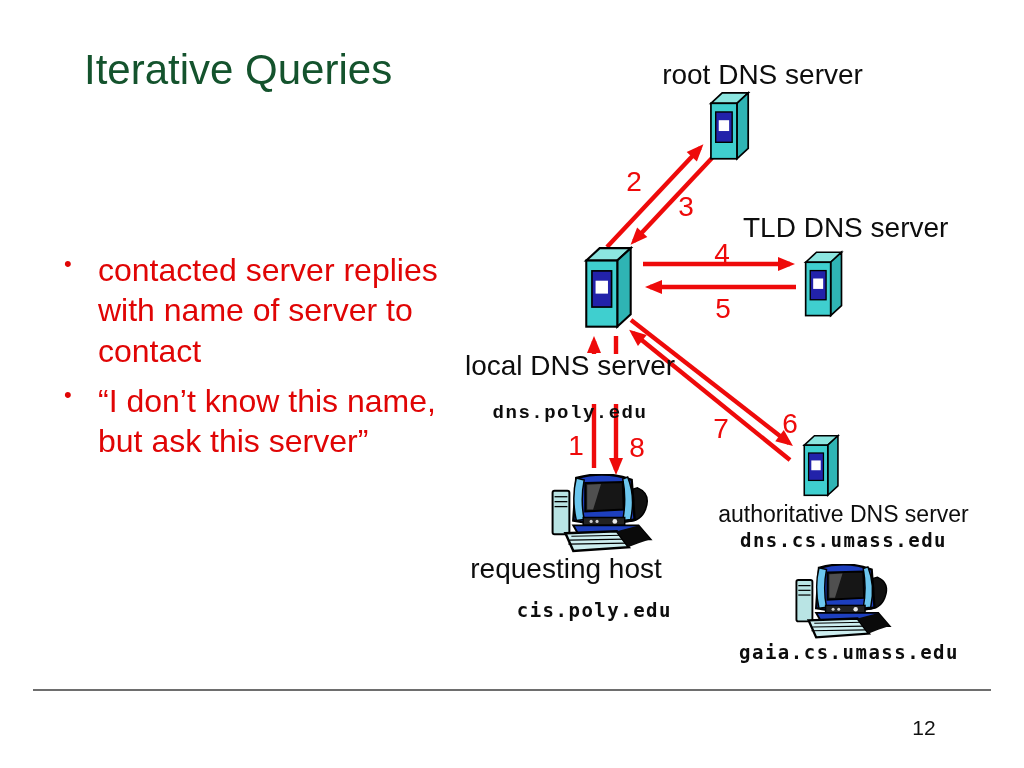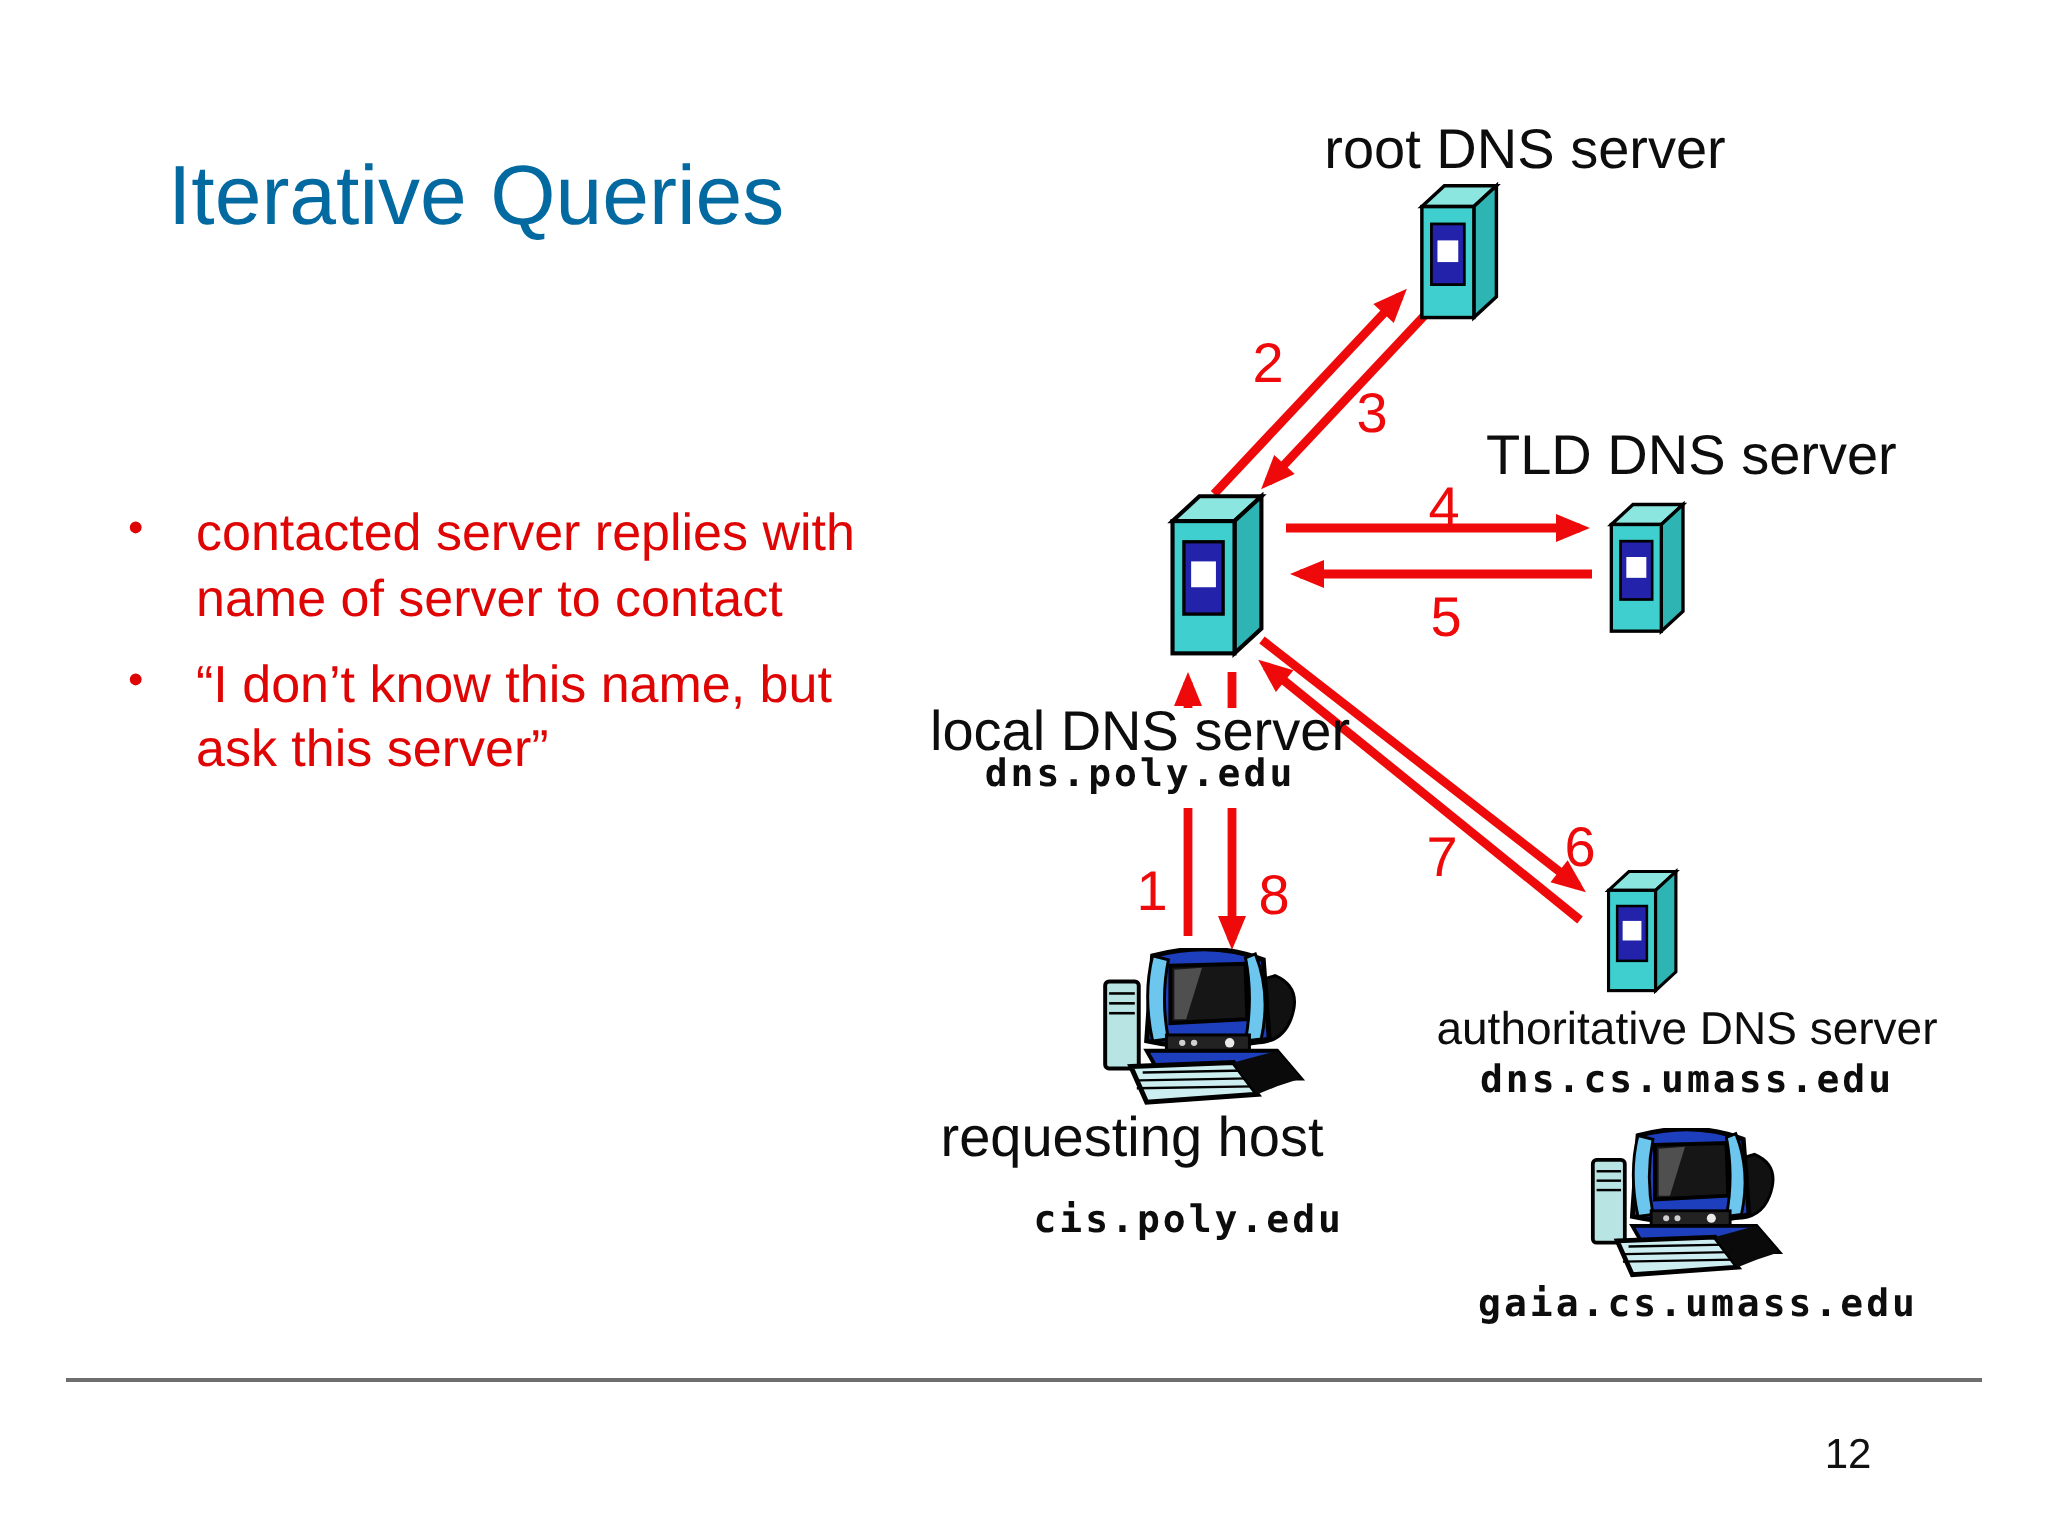--- a/index.html
+++ b/index.html
@@ -2,51 +2,51 @@
 <html><head>
 <meta charset="utf-8">
 <style>
   html,body { margin:0; padding:0; background:#888; }
   .slide {
     position:relative; width:1024px; height:768px; margin:0 auto;
     background:#ffffff; overflow:hidden;
     font-family:"Liberation Sans", sans-serif;
   }
   .page-title {
-    position:absolute; left:84px; top:74px;
-    font-size:42px; color:#0369a1; letter-spacing:0px; white-space:nowrap;
+    position:absolute; left:84px; top:46px;
+    font-size:42px; color:#14532d; letter-spacing:0px; white-space:nowrap;
   }
   
   .notes { position:absolute; left:58px; top:250px; width:380px; color:#e00505; }
   .notes-heading {
     font-size:26px; text-decoration:underline; text-underline-offset:4px;
     margin:0 0 16px 0; font-weight:normal;
   }
   .notes ul { list-style:none; margin:0; padding:0; }
   .notes li {
     position:relative; padding-left:40px; margin-bottom:10px;
-    font-size:26px; line-height:1.26;
+    font-size:32px; line-height:1.26;
   }
   .notes li::before {
     content:"•"; position:absolute; left:6px; top:0px; font-size:22px;
   }
   
   .lbl {
     position:absolute; text-align:center; color:#0d0d0d;
     font-size:28px; line-height:1.05; white-space:nowrap;
   }
   .hostname {
     position:absolute; text-align:center; color:#0d0d0d;
     font-family:"DejaVu Sans Mono", monospace; font-weight:bold;
     font-size:19px; letter-spacing:1.5px; white-space:nowrap;
   }
   .lbl-root  { left:655px; top:60px;  width:215px; }
   .lbl-tld   { left:743px; top:213px; width:205px; }
   .lbl-local { left:460px; top:351px; width:220px; }
-  .hn-local  { left:460px; top:376px; width:220px; }
+  .hn-local  { left:460px; top:402px; width:220px;font-family:Liberation Mono, monospace; }
   .lbl-auth  { left:695px; top:502px; width:297px; font-size:23px; }
   .hn-auth   { left:695px; top:529px; width:297px; }
   .lbl-req   { left:460px; top:554px; width:212px; }
   .hn-req    { left:460px; top:599px; width:212px;text-align:right; }
   .hn-gaia   { left:720px; top:641px; width:258px; }
   
   .step {
     position:absolute; width:32px; text-align:center;
     color:#ee0a0a; font-size:28px; line-height:1;
   }

